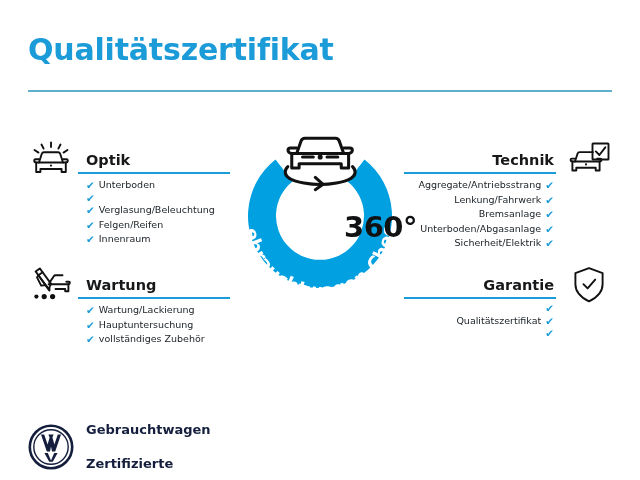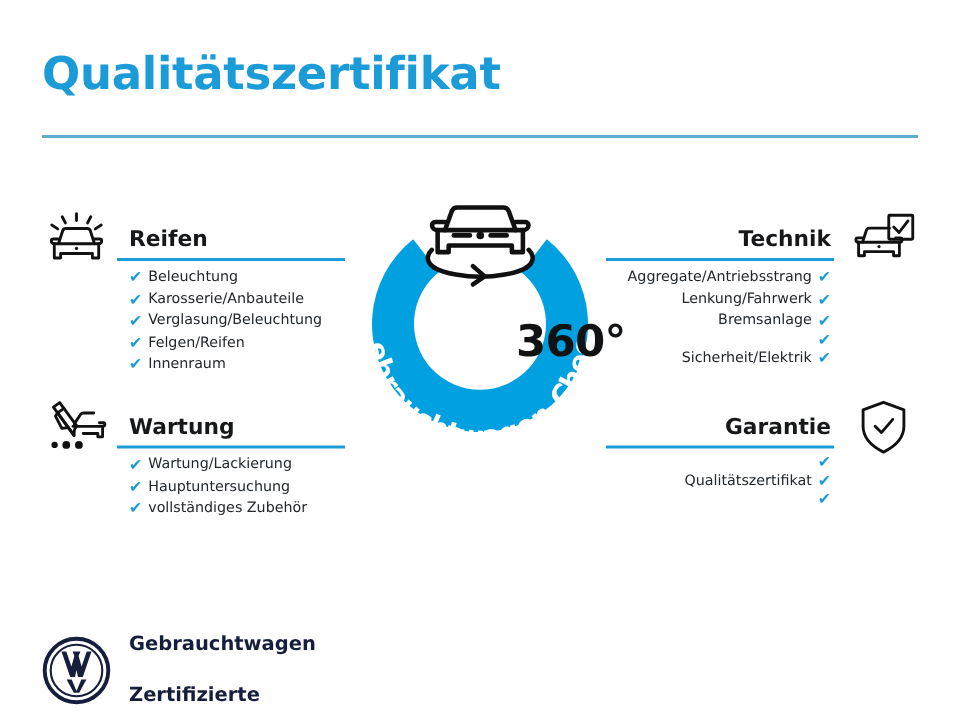--- a/index.html
+++ b/index.html
@@ -168,29 +168,28 @@
         <path d="M32.5 4.5 L30.4 8.6"></path>
         <path d="M6.5 10 L10.5 12.6"></path>
         <path d="M39.5 10 L35.5 12.6"></path>
         <path d="M11 22.5 L13.8 13.8 C14.1 12.9 14.9 12.3 15.9 12.3 L30.1 12.3 C31.1 12.3 31.9 12.9 32.2 13.8 L35 22.5"></path>
         <path d="M8.2 22.5 L37.8 22.5 L37.8 32 L33.6 32 L33.6 29 L12.4 29 L12.4 32 L8.2 32 Z"></path>
         <path d="M8.2 22.5 C7 22.5 6.2 21.6 6.2 20.6 C6.2 19.8 6.8 19.3 7.6 19.3 L11 19.3"></path>
         <path d="M37.8 22.5 C39 22.5 39.8 21.6 39.8 20.6 C39.8 19.8 39.2 19.3 38.4 19.3 L35 19.3"></path>
         <circle cx="23" cy="25.6" r="1.1" fill="#111" stroke="none"></circle>
       </svg>
     </div>
-    <div class="sec-title">Reifen</div>
+    <div class="sec-title">Optik</div>
     <ul>
       <li>
           <span class="chk">✔</span>
-          <span>Beleuchtung</span>
-        </li>
-      <li>
-          <span class="chk">✔</span>
-          <span>Karosserie/Anbauteile</span>
+          <span>Unterboden</span>
+        </li>
+      <li>
+          <span class="chk">✔</span>
         </li>
       <li>
           <span class="chk">✔</span>
           <span>Verglasung/Beleuchtung</span>
         </li>
       <li>
           <span class="chk">✔</span>
           <span>Felgen/Reifen</span>
         </li>
       <li>
@@ -220,20 +219,21 @@
         </li>
       <li>
           <span>Lenkung/Fahrwerk</span>
           <span class="chk">✔</span>
         </li>
       <li>
           <span>Bremsanlage</span>
           <span class="chk">✔</span>
         </li>
       <li>
+          <span>Unterboden/Abgasanlage</span>
           <span class="chk">✔</span>
         </li>
       <li>
           <span>Sicherheit/Elektrik</span>
           <span class="chk">✔</span>
         </li>
     </ul>
   </div>
 
   <div class="section left" id="sec-wartung">

